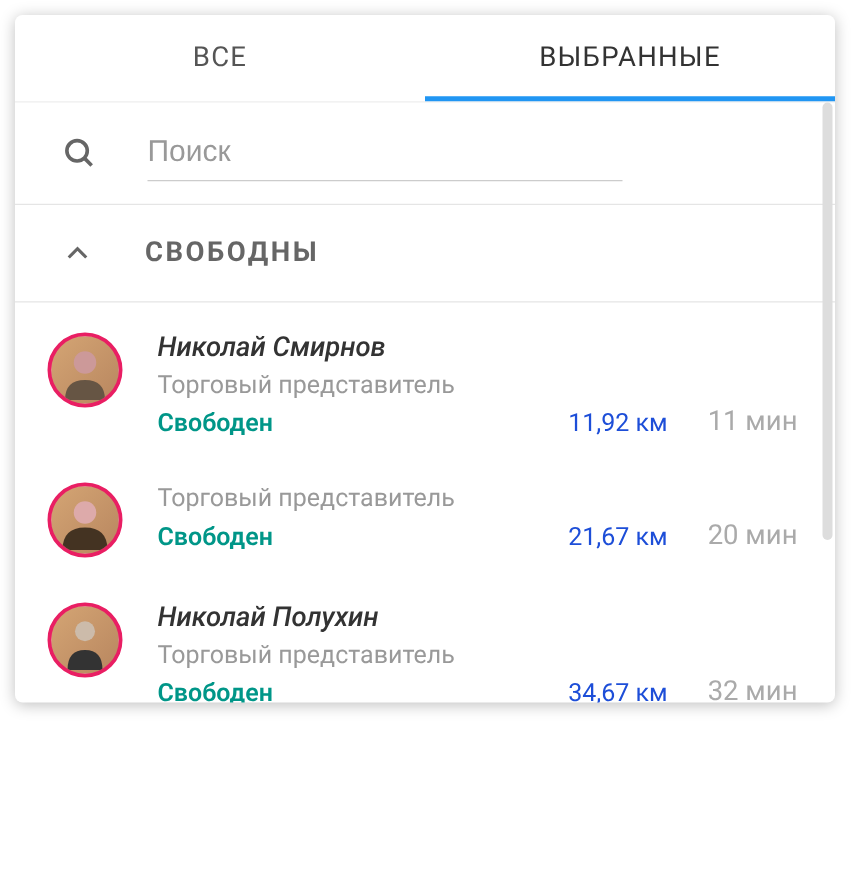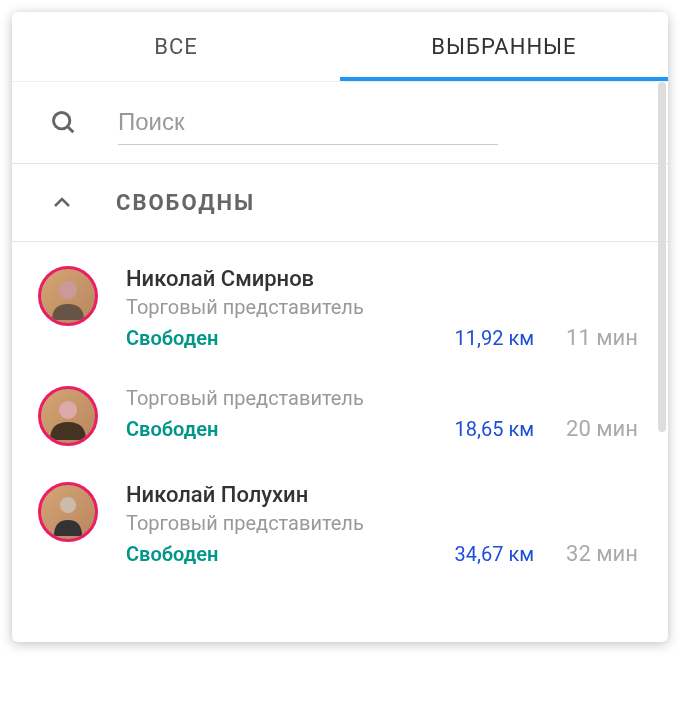--- a/index.html
+++ b/index.html
@@ -9,21 +9,21 @@
     }
     body {
       font-family: -apple-system, BlinkMacSystemFont, 'Segoe UI', Roboto, sans-serif;
       background: #fff;
       width: 682px;
       height: 711px;
       position: relative;
     }
     .container {
       width: 656px;
-      height: 630px;
+      height: 550px;
       margin: 12px;
       background: #fff;
       border-radius: 6px;
       box-shadow: 0 2px 12px rgba(0,0,0,0.25);
       overflow: hidden;
       position: relative;
     }
     .tabs {
       display: flex;
       height: 70px;
@@ -124,20 +124,21 @@
     .item-content {
       flex: 1;
       display: flex;
       flex-direction: column;
       gap: 4px;
     }
     .item-name {
       font-size: 22px;
       color: #333;
       font-weight: 500;
+      font-style: italic;
     }
     .item-role {
       font-size: 20px;
       color: #999;
     }
     .item-footer {
       display: flex;
       align-items: center;
       margin-top: 2px;
     }
@@ -218,21 +219,21 @@
       <div class="avatar">
         <svg viewBox="0 0 48 48">
             <circle cx="24" cy="18" r="9" fill="#daa"></circle>
             <path d="M 6 48 Q 6 30 24 30 Q 42 30 42 48 Z" fill="#432"></path>
           </svg>
       </div>
       <div class="item-content">
         <div class="item-role">Торговый представитель</div>
         <div class="item-footer">
           <div class="item-status">Свободен</div>
-          <div class="item-distance">18,65 км</div>
+          <div class="item-distance">21,67 км</div>
           <div class="item-time">20 мин</div>
         </div>
       </div>
     </div>
 
     <div class="list-item">
       <div class="avatar">
         <svg viewBox="0 0 48 48">
             <circle cx="24" cy="17" r="8" fill="#cba"></circle>
             <path d="M 10 48 Q 10 32 24 32 Q 38 32 38 48 Z" fill="#333"></path>

